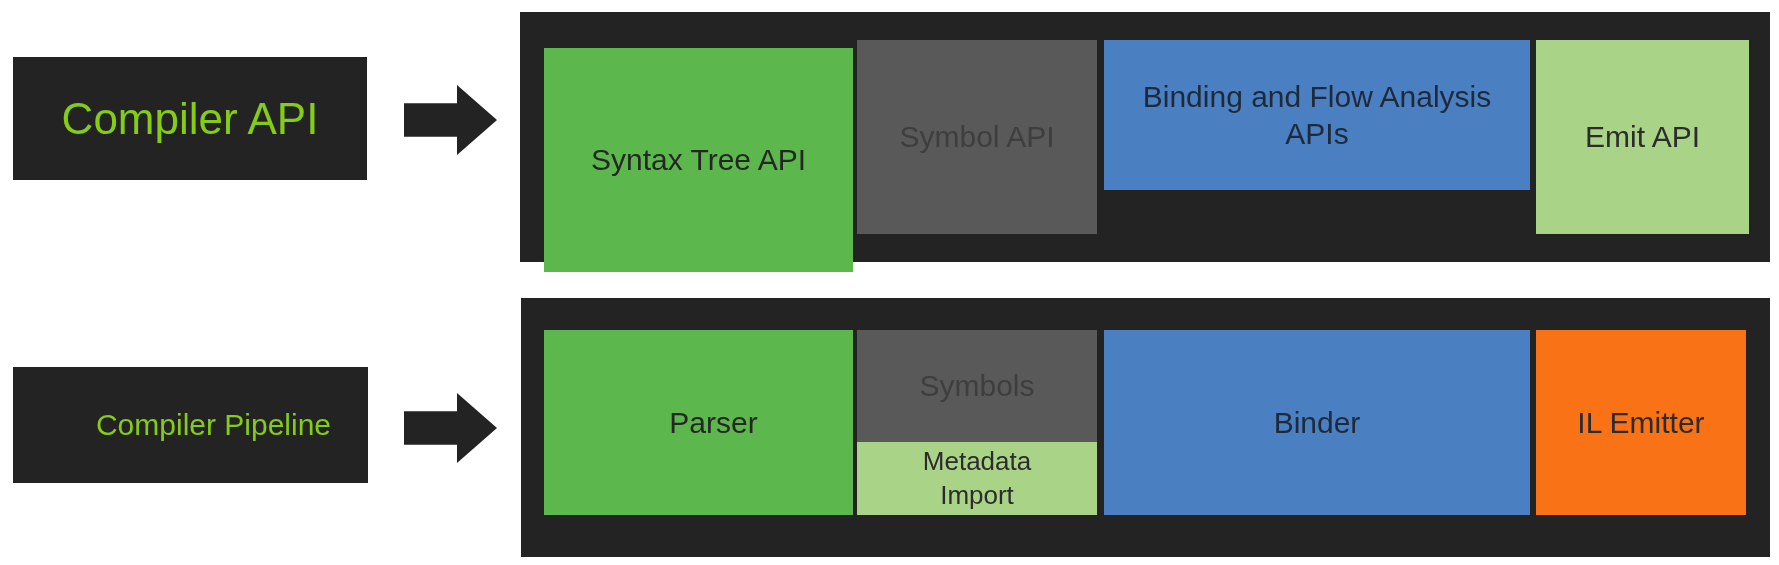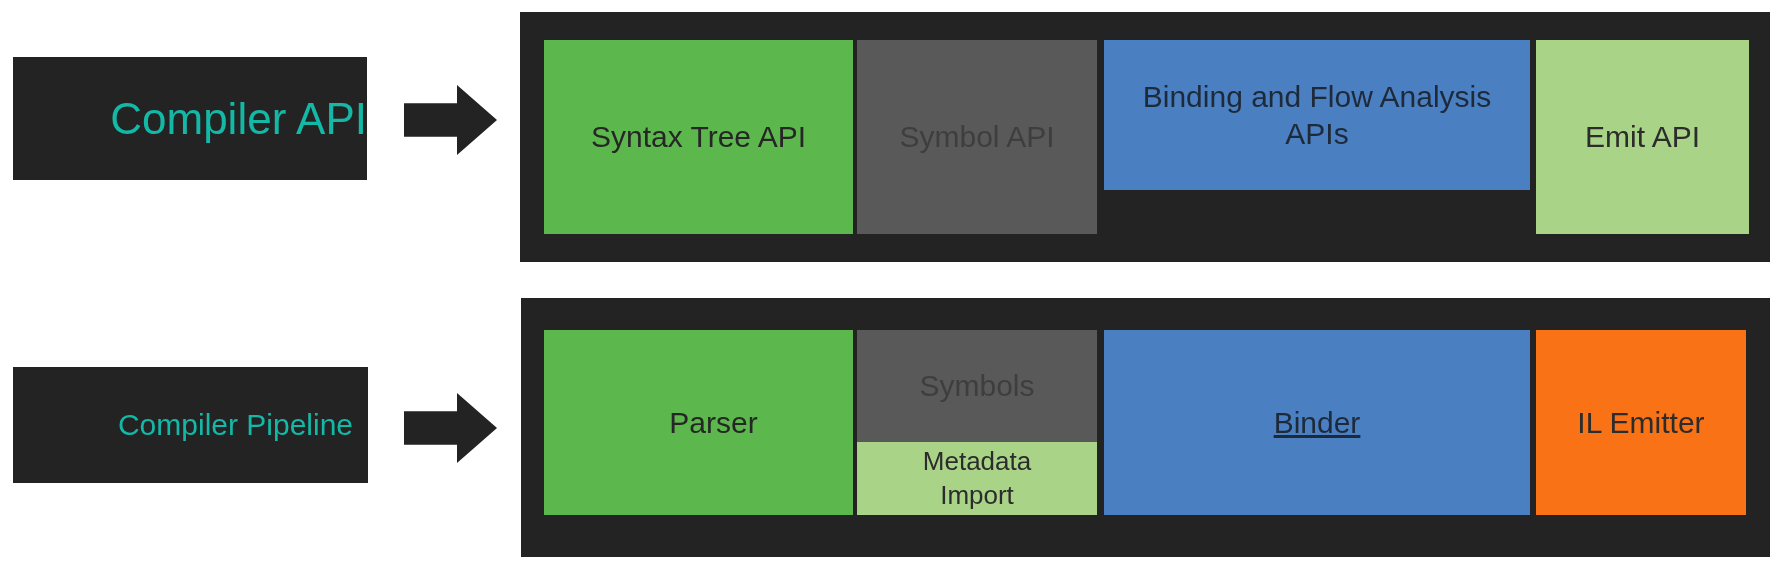--- a/index.html
+++ b/index.html
@@ -4,53 +4,53 @@
 <style>
   html,body{margin:0;padding:0;}
   body{
     width:1779px;height:565px;position:relative;background:#ffffff;
     font-family:"Liberation Sans","DejaVu Sans",sans-serif;
     font-weight:300;
     overflow:hidden;
   }
   .abs{position:absolute;box-sizing:border-box;}
   .label-box{
-    color:#14b8a6;
-    display:flex;align-items:center;justify-content:flex-end;
+    color:#84cc16;
+    display:flex;align-items:center;justify-content:center;
     text-align:center;
   }
   .label-box .txt{line-height:1.22;}
   #label1{left:13px;top:57px;width:354px;height:123px;font-size:44px;}
   #label2{left:13px;top:367px;width:355px;height:116px;font-size:30px;padding-left:46px;}
   #label2 .txt{width:265px;} 
   .arrow{
     clip-path:polygon(0 26%,57% 26%,57% 0,100% 50%,57% 100%,57% 74%,0 74%);
   }
   #arrow1{left:404px;top:85px;width:93px;height:70px;}
   #arrow2{left:404px;top:393px;width:93px;height:70px;}
   .container{}
   #cont1{left:520px;top:12px;width:1250px;height:250px;}
   #cont2{left:521px;top:298px;width:1249px;height:259px;}
   .block{
     display:flex;align-items:center;justify-content:center;
     text-align:center;font-size:30px;line-height:1.25;
     color:#262626;
   }
   
-  #blk-syntax {left:544px; top:40px;width:309px;height:194px;align-items:center;}
+  #blk-syntax {left:544px; top:48px;width:309px;height:224px;align-items:center;}
   #blk-symbolapi{left:857px; top:40px;width:240px;height:194px;color:#3e3e3e;}
   #blk-binding{left:1104px;top:40px;width:426px;height:150px;color:#1e2a39;}
   #blk-binding .txt{width:370px;}
   #blk-emit   {left:1536px;top:40px;width:213px;height:194px;color:#2c2c2c;}
   
   #blk-parser {left:544px; top:330px;width:309px;height:185px;}
   #blk-symbols{left:857px; top:330px;width:240px;height:112px;color:#3e3e3e;}
   #blk-metadata{left:857px;top:442px;width:240px;height:73px;color:#2c2c2c;font-size:26px;line-height:1.3;}
   #blk-metadata .txt{width:145px;}
-  #blk-binder {left:1104px;top:330px;width:426px;height:185px;color:#1e2a39;text-decoration:underline;}
+  #blk-binder {left:1104px;top:330px;width:426px;height:185px;color:#1e2a39;}
   #blk-ilemit {left:1536px;top:330px;width:210px;height:185px;color:#2c2c2c;}
 </style>
 </head>
 <body>
 
 <div id="label1" class="abs label-box" style="background: rgb(35, 35, 35);">
   <span class="txt">Compiler API</span>
 </div>
 <div id="arrow1" class="abs arrow" style="background: rgb(35, 35, 35);"></div>
 

